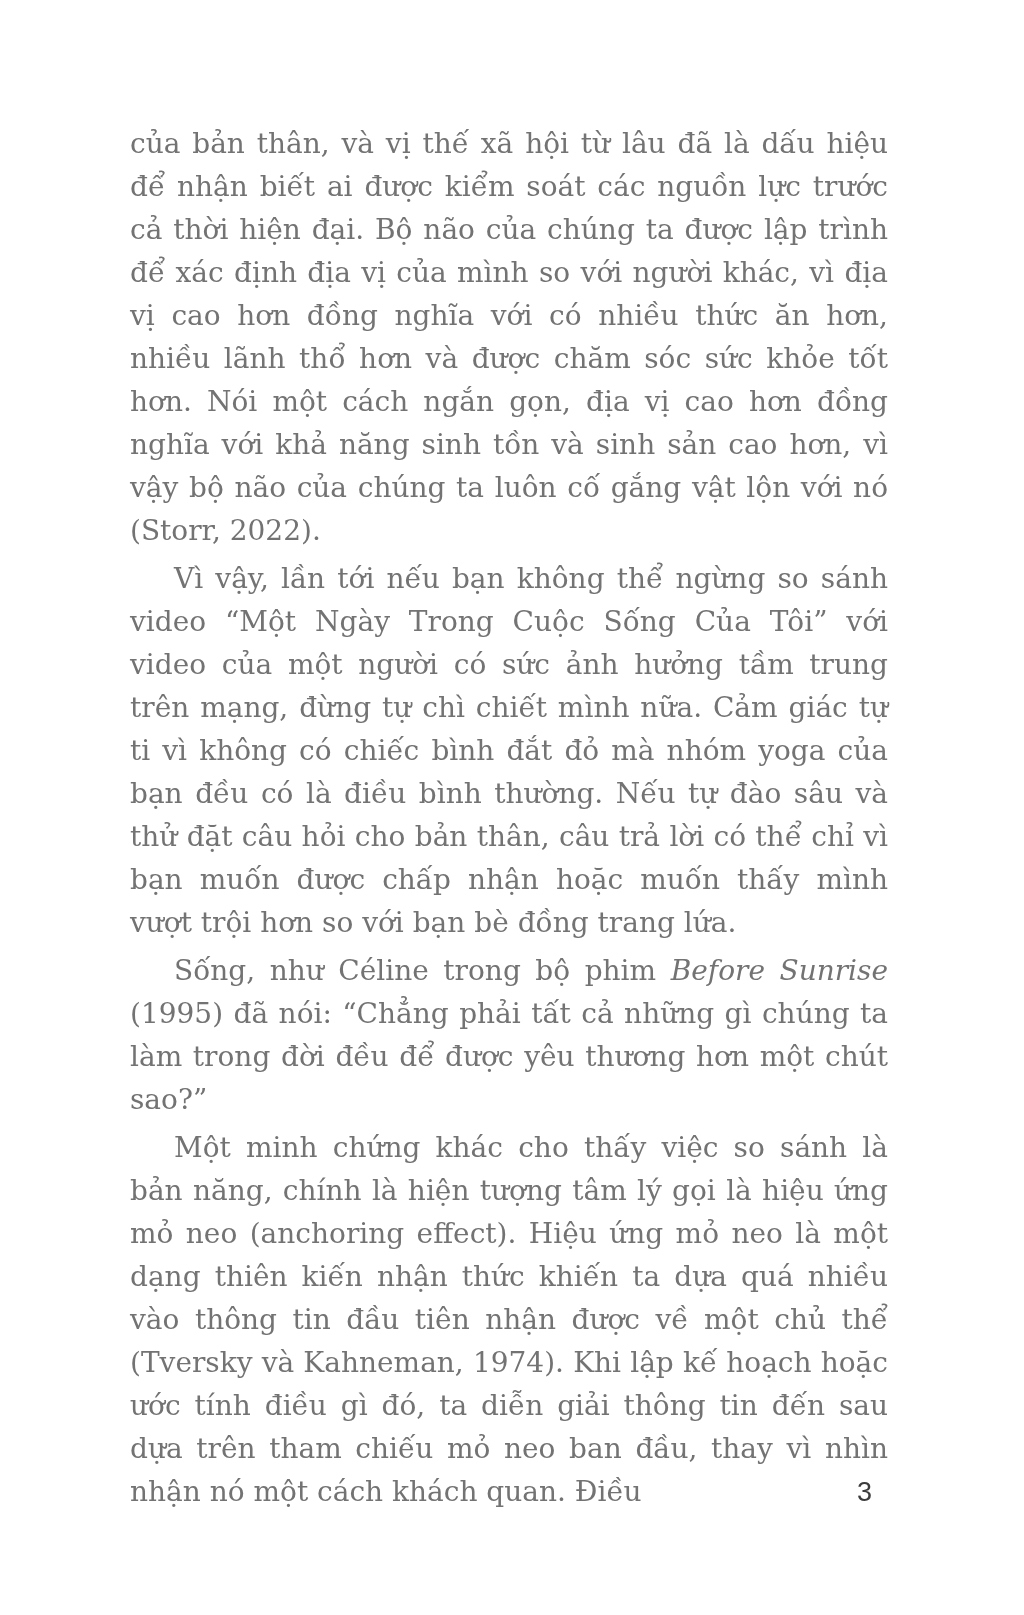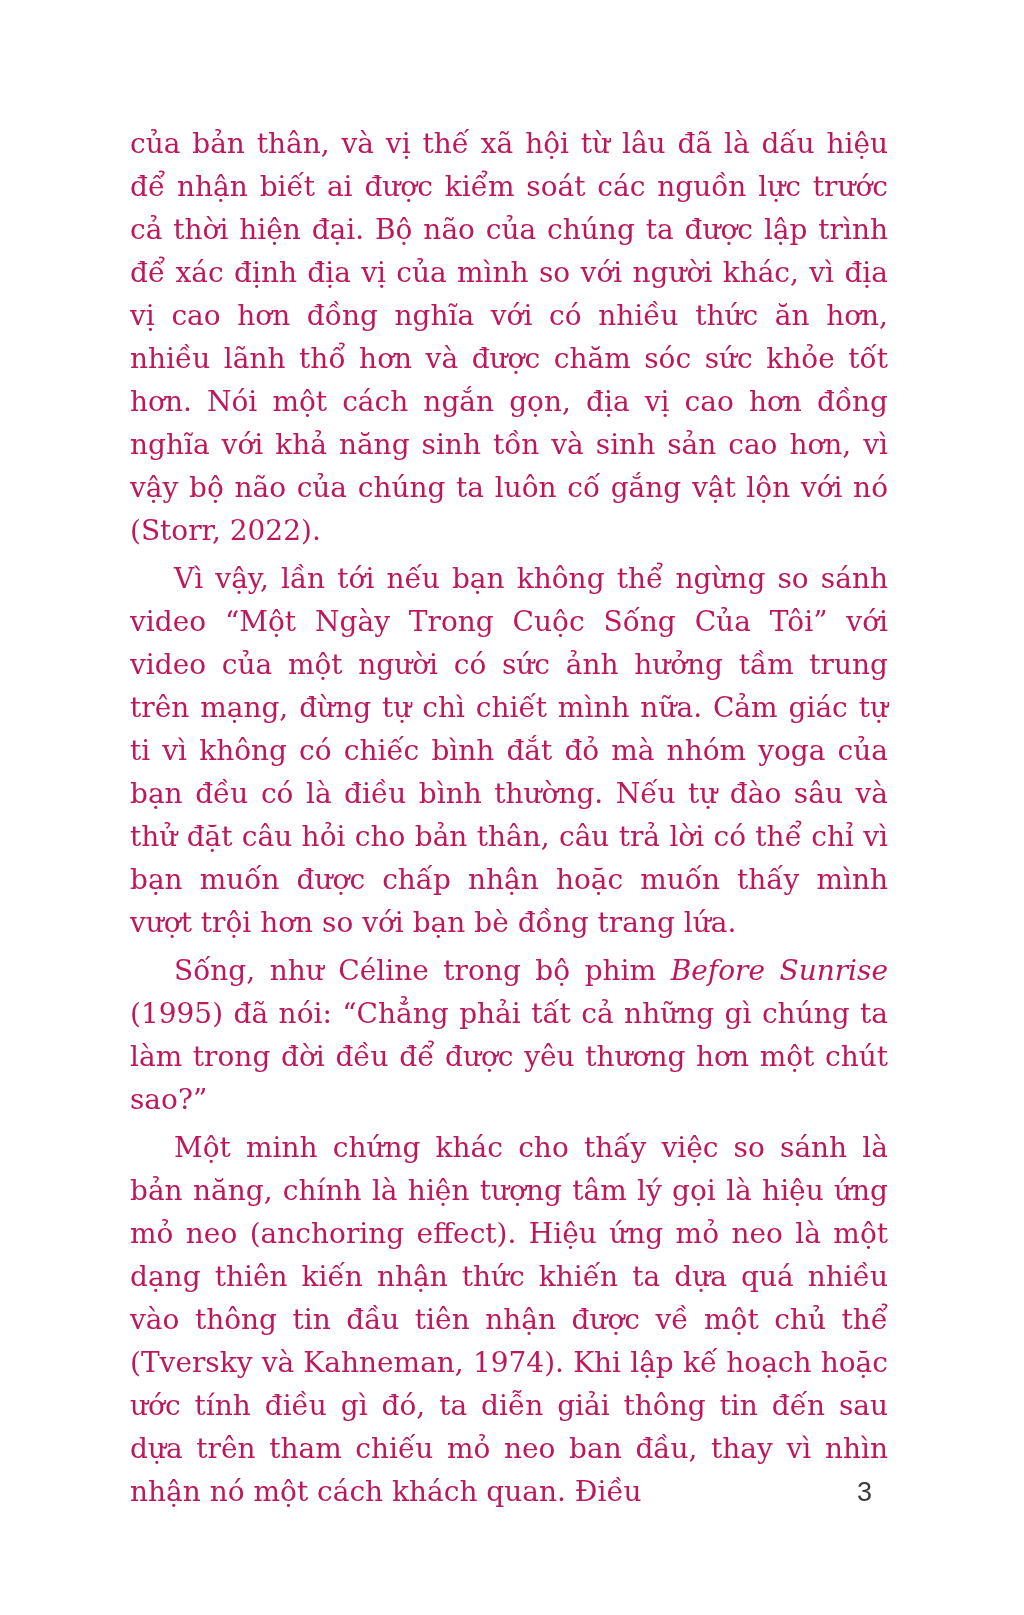--- a/index.html
+++ b/index.html
@@ -21,21 +21,21 @@
     background: #ffffff;
   }
   .text-block {
     position: absolute;
     left: 130px;
     top: 122px;
     width: 758px;
     font-family: "DejaVu Serif", "Liberation Serif", serif;
     font-size: 28px;
     line-height: 43px;
-    color: #be185d;
+    color: #737373;
     text-align: justify;
     letter-spacing: 0px;
   }
   .para {
     margin: 0 0 5px 0;
     padding: 0;
   }
   .para.indent {
     text-indent: 44px;
   }

